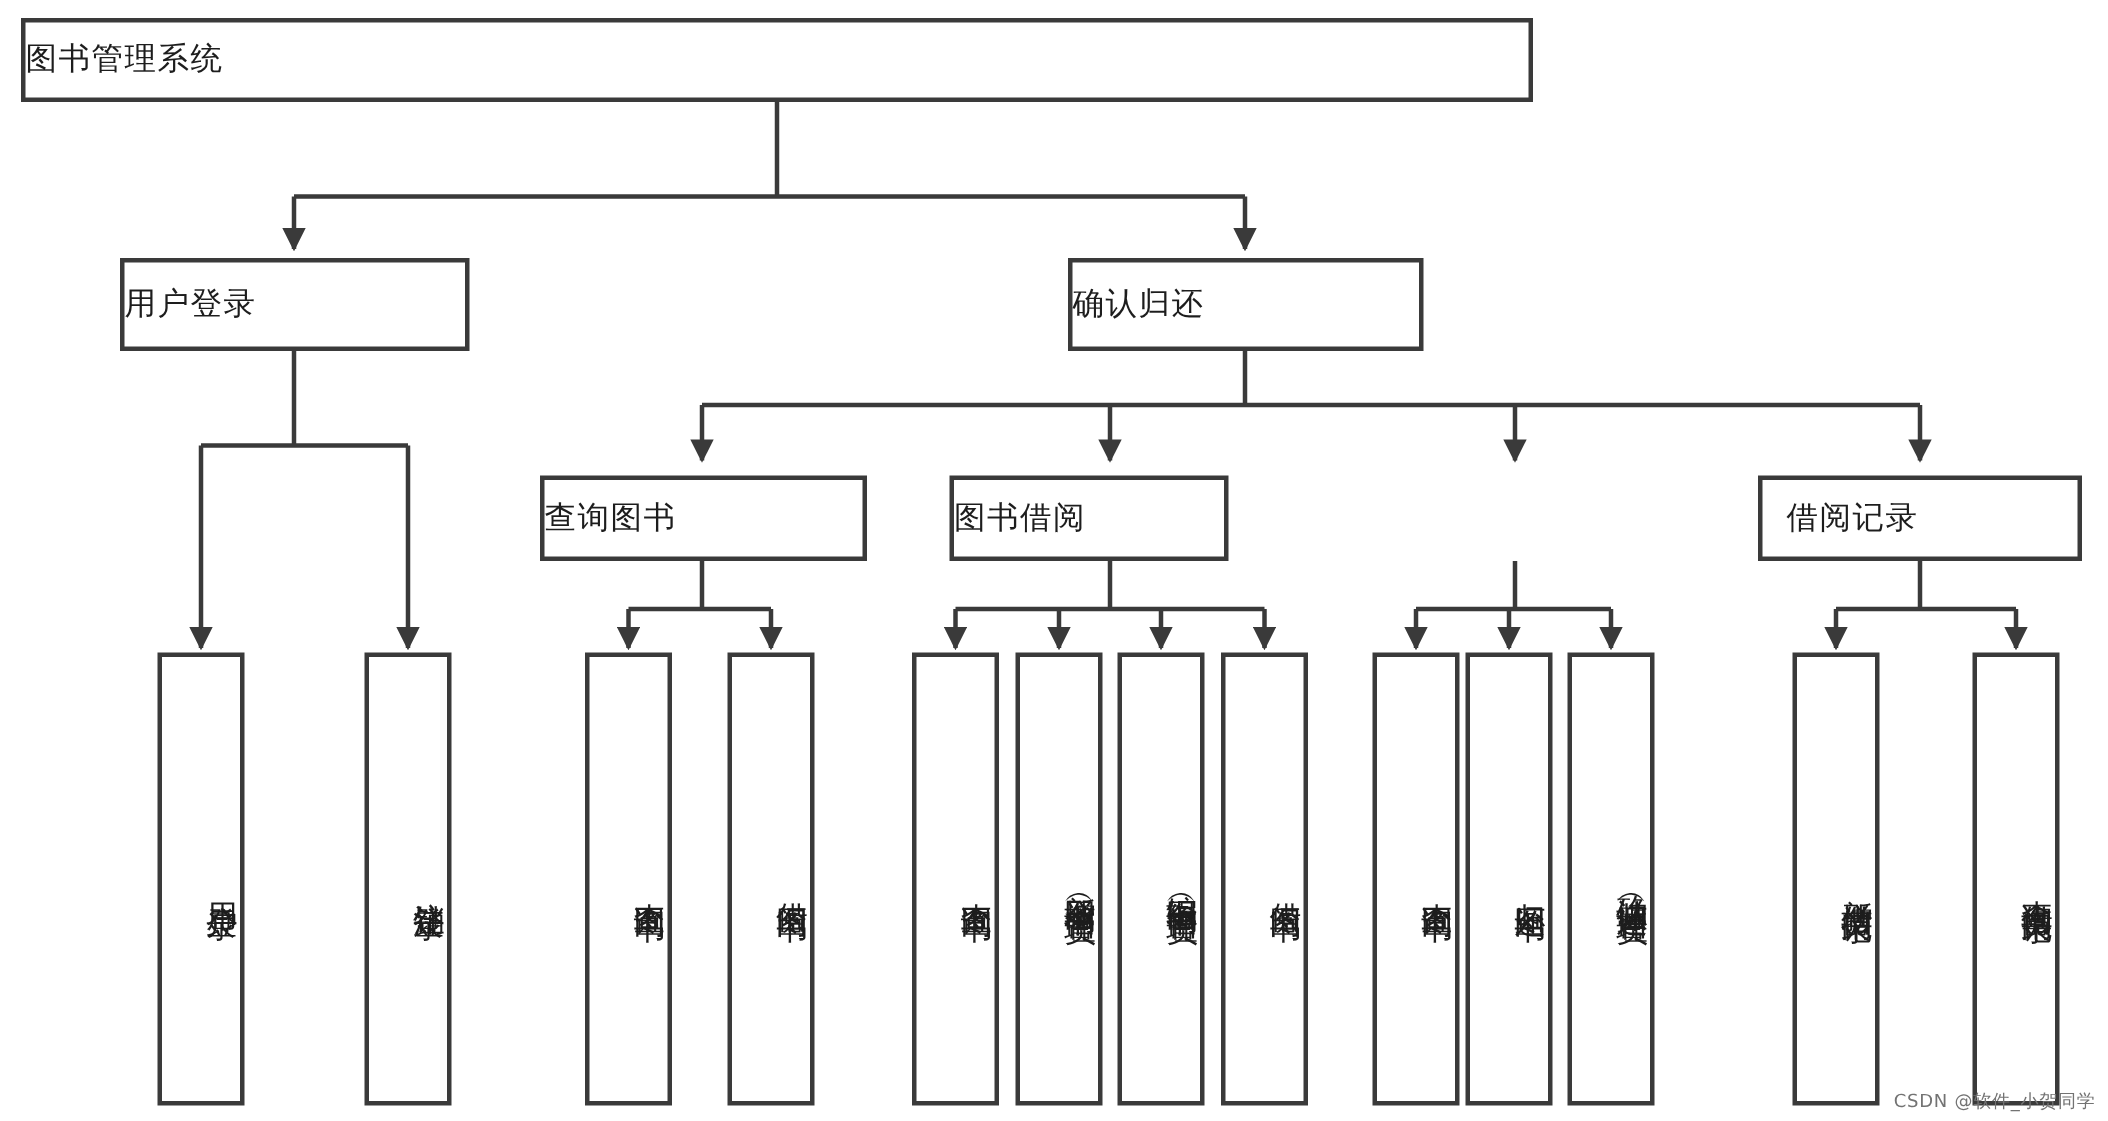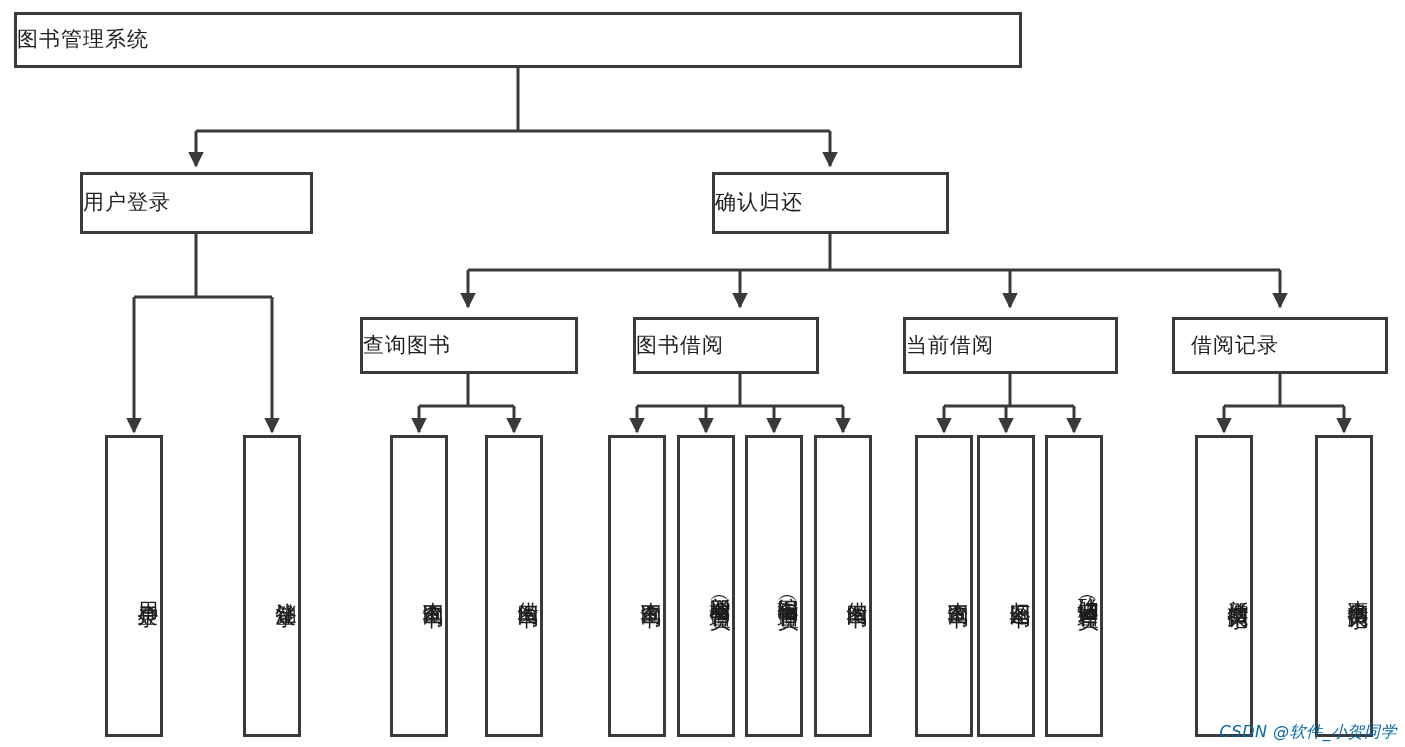--- a/index.html
+++ b/index.html
@@ -55,26 +55,25 @@
   }
   .node.vert .vtext {
     writing-mode: vertical-rl;
     text-orientation: upright;
     display: block;
   }
   .watermark {
     position: absolute;
     right: 8px;
     bottom: 4px;
-    font-size: 16px;
-    color: #0369a1;
+    font-size: 12px;
+    color: #737373;
     letter-spacing: 0.5px;
     white-space: nowrap;
     z-index: 3;
-    font-style: italic;
   }
 </style>
 </head>
 <body>
 
 <div id="canvas">
 
   <svg id="edges" viewBox="0 0 1405 747" width="1405" height="747">
     <defs>
       <marker id="arrow" viewBox="0 0 10 10" refX="9" refY="5" markerWidth="5.2" markerHeight="5.2" orient="auto-start-reverse">
@@ -141,23 +140,20 @@
   </div>
 
   <div class="node horiz" style="left:360px; top:317px; width:218px; height:57px;">
     <span>查询图书</span>
   </div>
 
   <div class="node horiz" style="left:633px; top:317px; width:186px; height:57px;">
     <span>图书借阅</span>
   </div>
 
-  <div class="node horiz" style="left:903px; top:317px; width:215px; height:57px;">
-    <span>当前借阅</span>
-  </div>
 
   <div class="node horiz" style="left:1172px; top:317px; width:216px; height:57px;padding-left:16px;">
     <span>借阅记录</span>
   </div>
 
   <div class="node vert" style="left:105px; top:435px; width:58px; height:302px;">
     <span class="vtext">用户登录</span>
   </div>
 
   <div class="node vert" style="left:243px; top:435px; width:58px; height:302px;">

